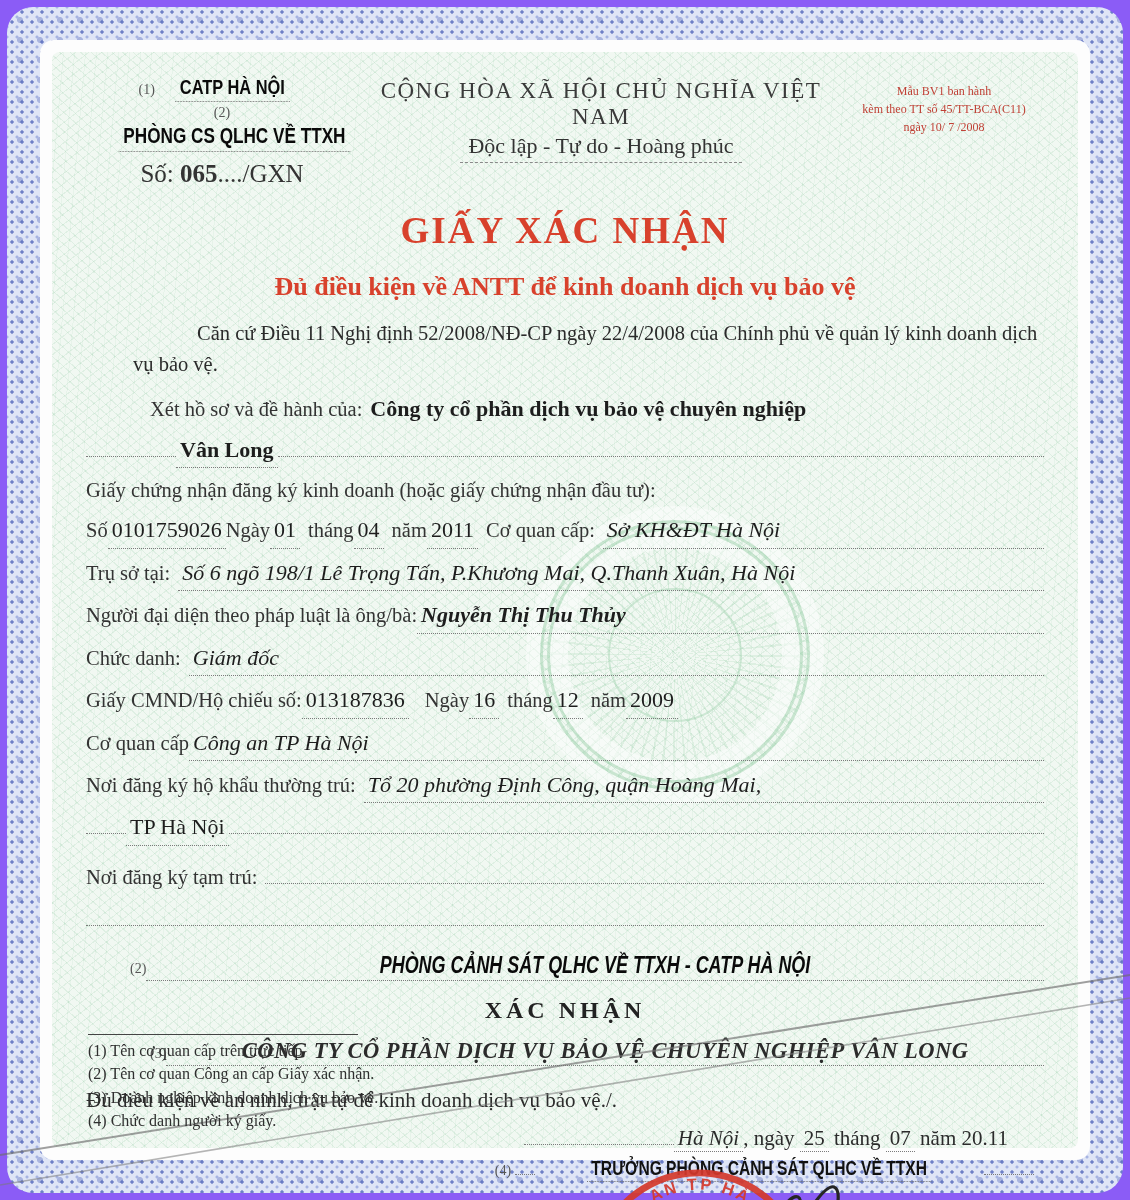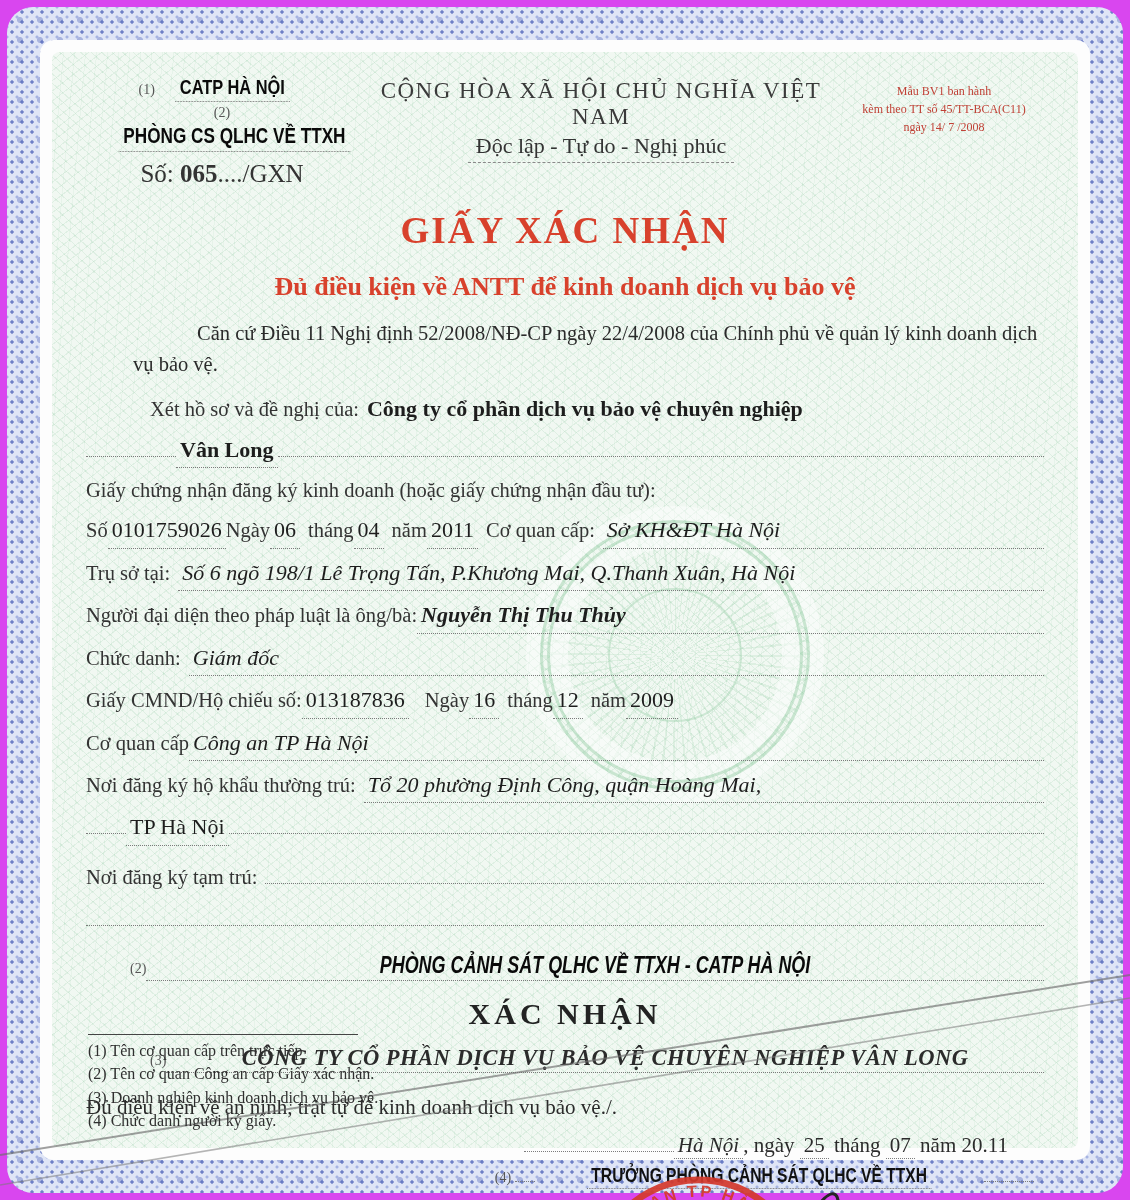--- a/index.html
+++ b/index.html
@@ -1,16 +1,16 @@
 <!DOCTYPE html>
 <html><head>
 <meta charset="utf-8">
 <style>
   html,body{margin:0;padding:0;background:#fff;}
-  .stage{position:relative;width:1130px;height:1200px;background:#d946ef;overflow:hidden;
+  .stage{position:relative;width:1130px;height:1200px;background:#8b5cf6;overflow:hidden;
          font-family:"Liberation Serif", serif;color:#2b2b2b;}
   
   .lace{position:absolute;inset:7px;border-radius:26px;
         background-color:#dfe5f6;
         background-image:
           radial-gradient(circle, rgba(90,110,190,.85) 1.3px, transparent 2.1px),
           radial-gradient(circle, rgba(120,140,210,.55) 1.1px, transparent 1.9px),
           radial-gradient(circle, rgba(70,90,180,.35) 2.6px, transparent 3.4px);
         background-size:10px 10px,10px 10px,20px 20px;
         background-position:0 0,5px 5px,3px 3px;}
@@ -64,21 +64,21 @@
   .b{font-weight:700;}
   .grow{flex:1;font-style:italic;}
   .dot{border-bottom:1.6px dotted #7b7b7b;padding:0 4px 1px;}
   .sp8{display:inline-block;width:8px;}
   .leader{display:inline-block;border-bottom:1.6px dotted #7b7b7b;height:1em;}
 
   
   .confirm{margin-top:26px;text-align:center;position:relative;}
   .c2row{display:flex;align-items:baseline;}
   .deptline{font-size:23px;}
-  .xacnhan{font-size:30px;font-weight:700;letter-spacing:4px;margin-top:16px;color:#222;}
+  .xacnhan{font-size:24px;font-weight:700;letter-spacing:4px;margin-top:16px;color:#222;}
   .company{font-size:22.5px;font-weight:700;letter-spacing:.5px;}
   .statement{text-align:left;font-size:21px;margin-top:22px;}
   .dateline{ text-align:right;font-size:21px;margin-top:10px;padding-right:36px;}
   .dateline .place{font-style:italic;}
 
   
   .sigzone{position:relative;height:230px;margin-top:6px;}
   .sigtitle{position:absolute;right:10px;top:0;font-size:14px;color:#444;white-space:nowrap;}
   .sigtitle .stampblack{font-size:20px;color:#111;}
   .stamp{position:absolute;left:500px;top:8px;width:225px;height:225px;z-index:3;opacity:.92;
@@ -106,56 +106,56 @@
           <span class="stampblack hl1 dotu">CATP HÀ NỘI</span></div>
         <div><span class="note-num">(2)</span>
           <span class="stampblack hl2 dotu">PHÒNG CS QLHC VỀ TTXH</span></div>
         <div class="so-line">
           <span>Số:</span>
           <b>065</b><span>..../GXN</span>
         </div>
       </div>
       <div class="hdr-center">
         <div class="country">CỘNG HÒA XÃ HỘI CHỦ NGHĨA VIỆT NAM</div>
-        <div class="motto">Độc lập - Tự do - Nghị phúc</div>
+        <div class="motto">Độc lập - Tự do - Hoàng phúc</div>
       </div>
       <div class="hdr-right">
         <div>Mẫu BV1 ban hành</div>
         <div>kèm theo TT số 45/TT-BCA(C11)</div>
-        <div>ngày 14/ 7 /2008</div>
+        <div>ngày 10/ 7 /2008</div>
       </div>
     </div>
 
     <div class="title">
       <div class="title-main">GIẤY XÁC NHẬN</div>
       <div class="title-sub">Đủ điều kiện về ANTT để kinh doanh dịch vụ bảo vệ</div>
     </div>
 
     <div class="bodytxt">
       <div class="indent" style="white-space:normal;">Căn cứ Điều 11 Nghị định 52/2008/NĐ-CP ngày 22/4/2008 của Chính phủ về quản lý kinh doanh dịch vụ bảo vệ.</div>
 
       <div class="row" style="margin-top:12px;">
-        <span class="lbl" style="margin-left:64px;">Xét hồ sơ và đề nghị của:</span>
+        <span class="lbl" style="margin-left:64px;">Xét hồ sơ và đề hành của:</span>
           <span class="sp8"></span>
         <span class="fill b">Công ty cổ phần dịch vụ bảo vệ chuyên nghiệp</span>
       </div>
       <div class="row">
         <span class="leader" style="width:90px;"></span>
         <span class="fill b dot">Vân Long</span>
         <span class="leader grow"></span>
       </div>
 
       <div class="row">
         <span class="lbl">Giấy chứng nhận đăng ký kinh doanh (hoặc giấy chứng nhận đầu tư):</span>
       </div>
       <div class="row">
         <span class="lbl">Số</span>
         <span class="fill dot">0101759026</span>
         <span class="lbl">Ngày</span>
-        <span class="fill dot">06</span>
+        <span class="fill dot">01</span>
           <span class="sp8"></span>
         <span class="lbl">tháng</span>
         <span class="fill dot">04</span>
           <span class="sp8"></span>
         <span class="lbl">năm</span>
         <span class="fill dot">2011</span>
           <span class="sp8"></span>
         <span class="lbl">Cơ quan cấp:</span>
           <span class="sp8"></span>
         <span class="fill dot grow">Sở KH&amp;ĐT Hà Nội</span>

